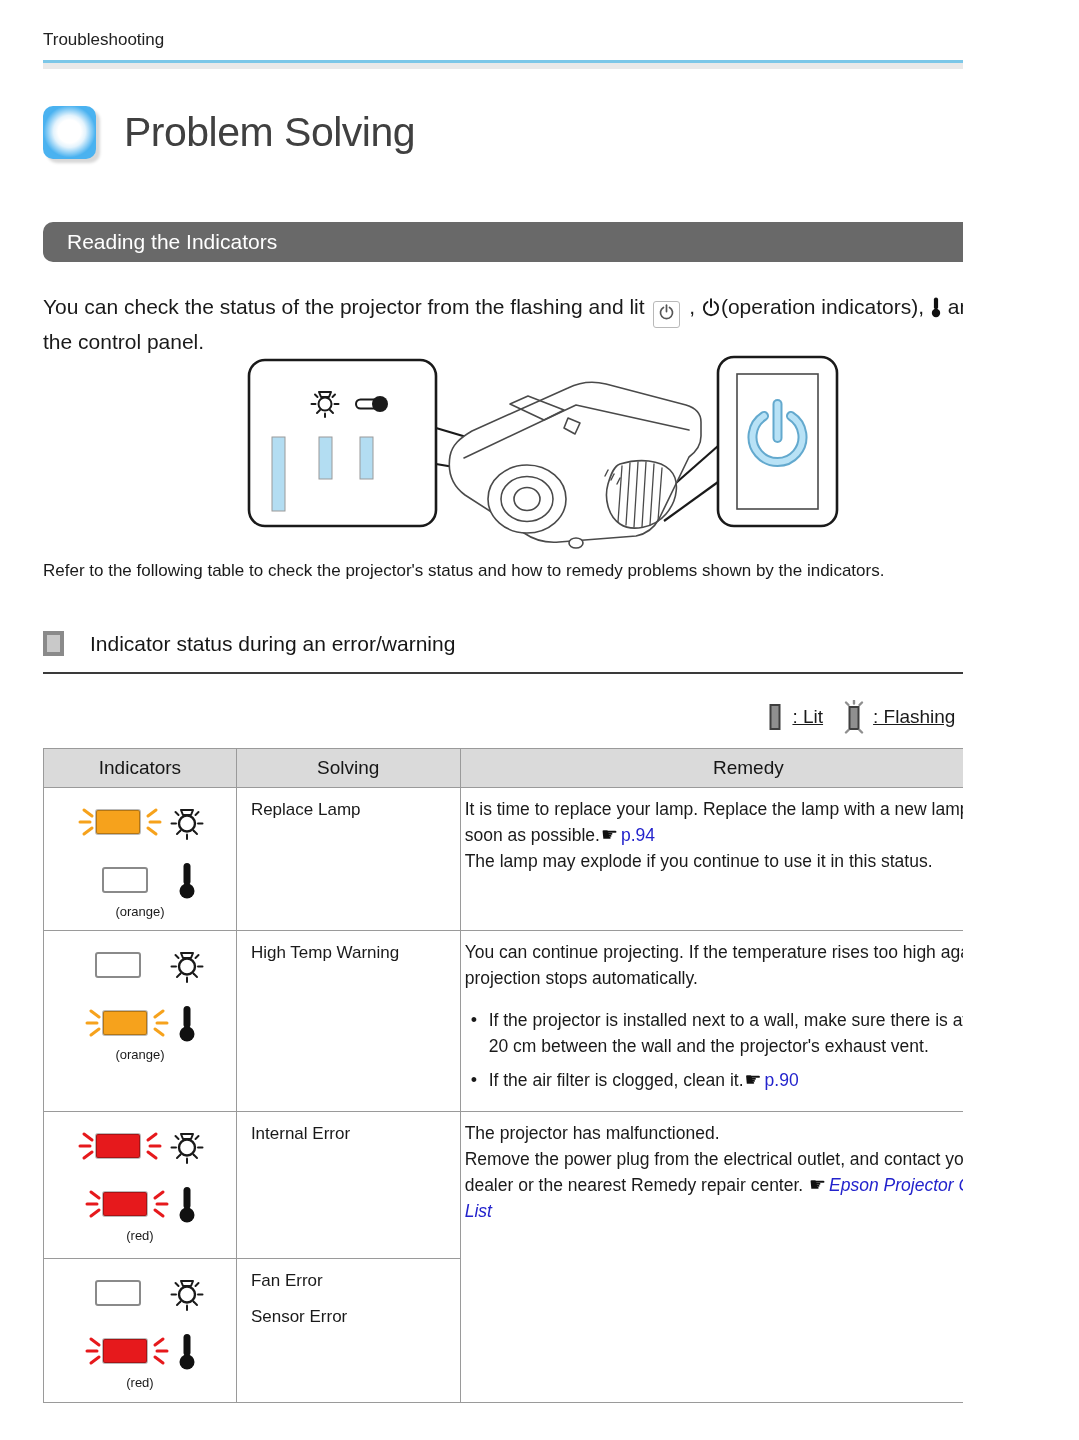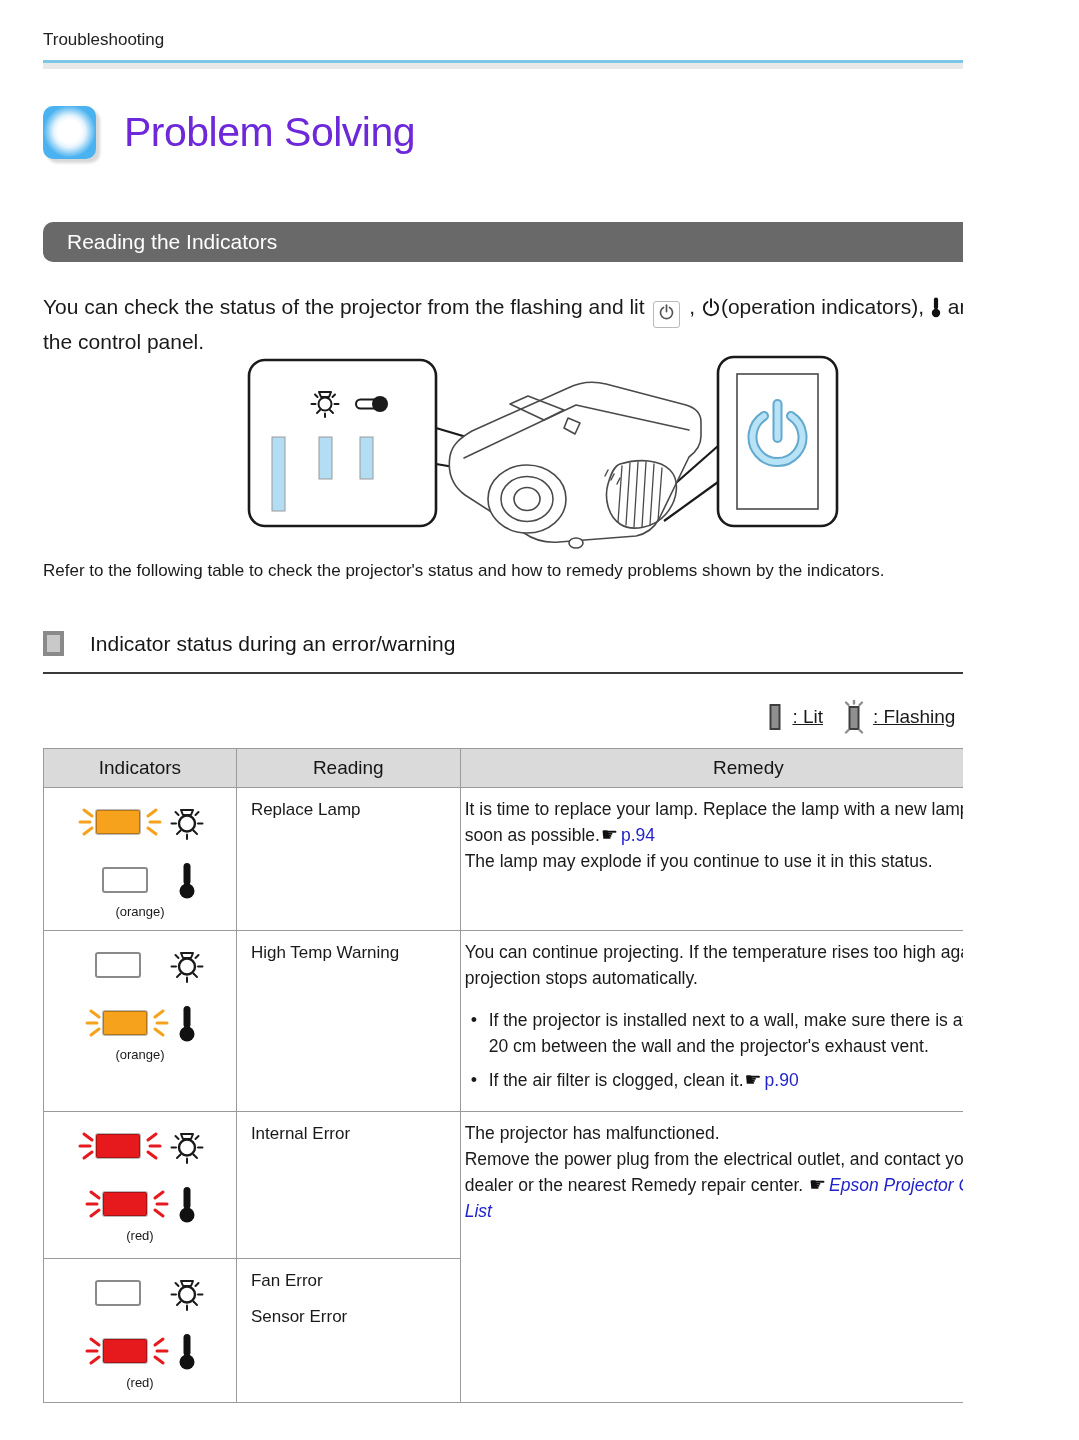--- a/index.html
+++ b/index.html
@@ -11,21 +11,21 @@
   .breadcrumb { position:absolute; left:43px; top:30px; font-size:17px; color:#222; }
   .top-divider { position:absolute; left:43px; top:60px; width:994px; }
   .top-divider .blue { height:3px; background:#7cc7e8; }
   .top-divider .grey { height:6px; background:#e9e9e9; }
 
   
   .title-row { position:absolute; left:43px; top:106px; display:flex; align-items:center; }
   .title-icon { width:53px; height:53px; border-radius:10px;
     background:radial-gradient(circle at 50% 48%, #ffffff 30%, rgba(255,255,255,0.85) 42%, rgba(255,255,255,0) 68%), #4ab2f0;
     box-shadow:4px 4px 3px #d8d8d8; }
-  .page-title { margin-left:28px; font-size:41px; color:#6d28d9; letter-spacing:-0.5px; }
+  .page-title { margin-left:28px; font-size:41px; color:#404040; letter-spacing:-0.5px; }
 
   
   .section-bar { position:absolute; left:43px; top:222px; width:994px; height:40px;
     background:#696969; color:#fff; font-size:21px; line-height:40px; padding-left:24px;border-radius:10px; }
 
   
   .intro { position:absolute; left:43px; top:293px; width:996px; font-size:21px; line-height:27px; }
   .inline-icon { display:inline-block; vertical-align:-4px; }
   .power-boxed { display:inline-block; width:27px; height:27px; border:1px solid #b9b9b9; border-radius:3px;
     vertical-align:-7px; text-align:center; line-height:24px; margin:0 3px; }
@@ -240,21 +240,21 @@
 
   <table class="ind-table">
     <colgroup>
         <col class="col-ind">
         <col class="col-status">
         <col class="col-remedy">
       </colgroup>
     <thead>
       <tr>
         <th>Indicators</th>
-        <th>Reading</th>
+        <th>Solving</th>
         <th>Remedy</th>
       </tr>
     </thead>
     <tbody>
 
       <tr style="height:143px">
         <td class="cell-ind">
           <div class="ind-stack">
             <div class="ind-line">
               <span class="ind" data-state="flashing-orange"><svg width="88" height="44" viewBox="0 0 88 44">

